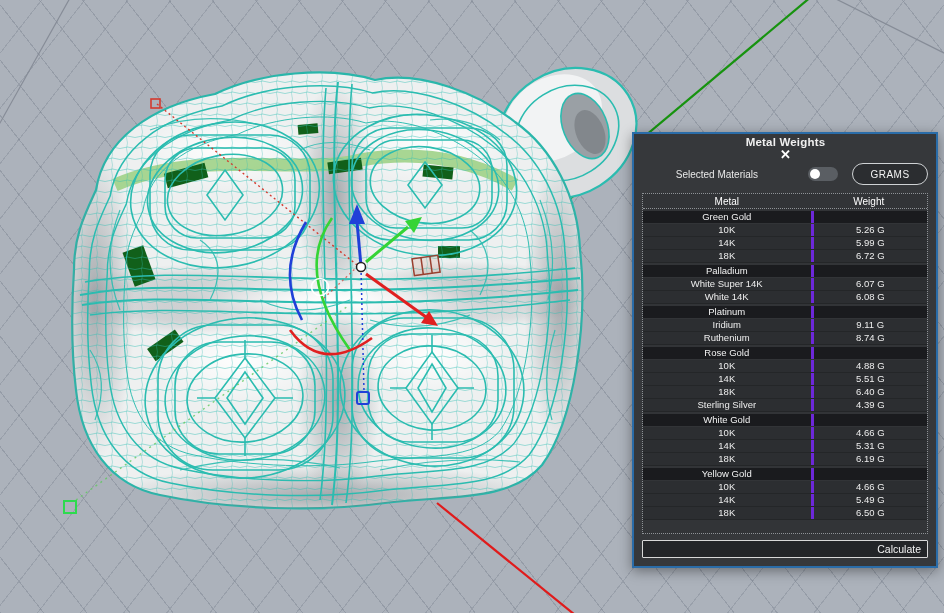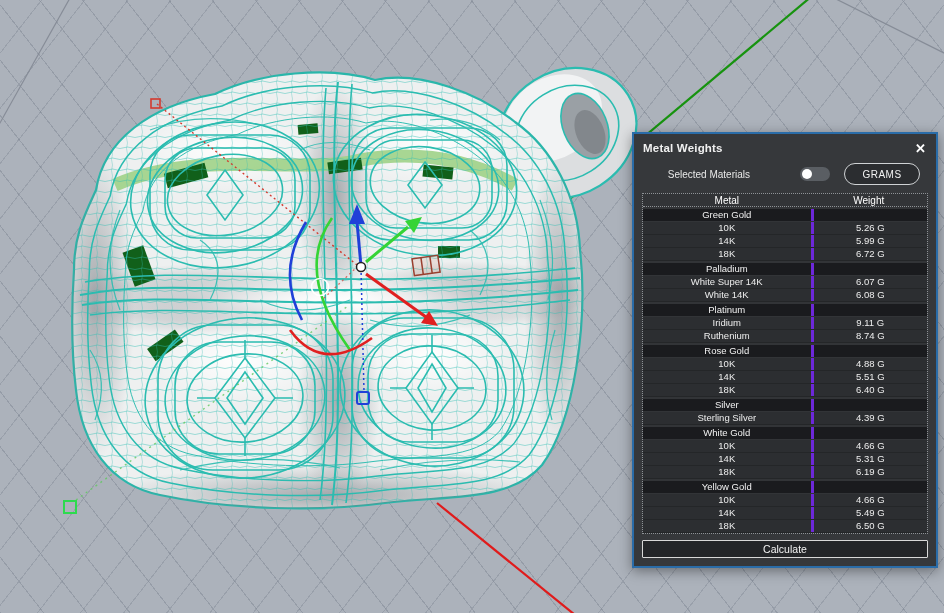--- a/index.html
+++ b/index.html
@@ -19,38 +19,38 @@
   .scene{position:absolute;inset:0;display:block;}
   
   .panel{
     position:absolute;left:632px;top:132px;width:306px;height:436px;
     box-sizing:border-box;border:2px solid var(--panel-border,#2a6ca8);
     background:var(--panel-bg,#36383b);color:var(--text,#f0f0f0);
     display:flex;flex-direction:column;
     box-shadow:0 3px 12px rgba(0,0,0,.4);
     z-index:5;
   }
-  .panel-header{height:24px;display:flex;align-items:center;justify-content:space-between;padding:2px 8px 0 9px;}
+  .panel-header{height:24px;display:flex;align-items:center;justify-content:space-between;padding:2px 8px 0 9px;flex-direction:column;}
   .panel-title{font-size:11.5px;font-weight:600;letter-spacing:.2px;}
   .close-btn{background:none;border:none;color:#fff;font-size:13px;line-height:13px;cursor:pointer;padding:0 2px;font-weight:700;}
-  .controls{height:28px;display:flex;align-items:center;justify-content:flex-end;padding-right:16px;}
+  .controls{height:28px;display:flex;align-items:center;justify-content:flex-end;padding-right:8px;}
   .sel-label{font-size:10px;color:#e8e8e8;margin-right:50px;}
   .toggle{width:30px;height:14px;border-radius:7px;background:#5a5e63;position:relative;margin-right:14px;cursor:pointer;flex:none;}
   .toggle .knob{position:absolute;left:2px;top:2px;width:10px;height:10px;border-radius:50%;background:#fff;}
   .grams-btn{width:76px;height:22px;background:#2b2d30;border:1px solid #cfd2d4;border-radius:11px;color:#f2f2f2;font-size:10px;letter-spacing:.5px;font-family:inherit;cursor:pointer;}
   
   .table{flex:1;margin:5px 8px 0 8px;border:1px dotted #8e9296;background:#323437;display:flex;flex-direction:column;overflow:hidden;}
   .thead{display:grid;grid-template-columns:59% 41%;height:14px;align-items:center;font-size:10px;color:#fff;border-bottom:1px dotted #8e9296;}
   .thead div{text-align:center;}
   .row{display:grid;grid-template-columns:59% 41%;align-items:center;font-size:9.5px;color:#ededed;}
   .row div{text-align:center;height:12px;line-height:12px;overflow:hidden;}
   .row div:last-child{border-left:3px solid #6d28d9;}
   .row.group{background:var(--group-bg,#1a1b1e);height:12px;margin:2px 0 1px 0;color:#f2f2f2;}
   .row.data{background:var(--row-bg,#2c2e31);height:12px;border-bottom:1px solid #242628;}
-  .calc-btn{margin:6px 8px 8px 8px;height:18px;background:#232528;border:1px solid #d8d8d8;border-radius:1px;color:#f2f2f2;font-size:10.5px;font-family:inherit;cursor:pointer;}
+  .calc-btn{margin:6px 8px 8px 8px;height:18px;background:#232528;border:1px solid #d8d8d8;border-radius:1px;color:#f2f2f2;font-size:10.5px;font-family:inherit;cursor:pointer;text-align:right;}
 </style>
 </head>
 <body>
 
 <div class="viewport">
 <svg class="scene" viewBox="0 0 944 613">
   <defs>
     <path id="blobP" d="M96,190 C104,140 150,106 215,94 C260,72 330,66 375,80 C420,70 480,94 515,122 C552,148 578,196 580,250 C588,320 575,420 542,465 C510,502 450,495 385,503 C320,512 230,510 160,495 C110,485 82,445 76,390 C70,340 72,300 74,270 C74,235 85,214 96,190 Z"></path>
     <clipPath id="blobClip">
           <use href="#blobP"></use>
@@ -281,24 +281,20 @@
           <div>4.88 G</div>
         </div>
         <div class="row data">
           <div>14K</div>
           <div>5.51 G</div>
         </div>
         <div class="row data">
           <div>18K</div>
           <div>6.40 G</div>
         </div>
-        <div class="row group">
-          <div>Silver</div>
-          <div></div>
-        </div>
         <div class="row data">
           <div>Sterling Silver</div>
           <div>4.39 G</div>
         </div>
         <div class="row group">
           <div>White Gold</div>
           <div></div>
         </div>
         <div class="row data">
           <div>10K</div>

